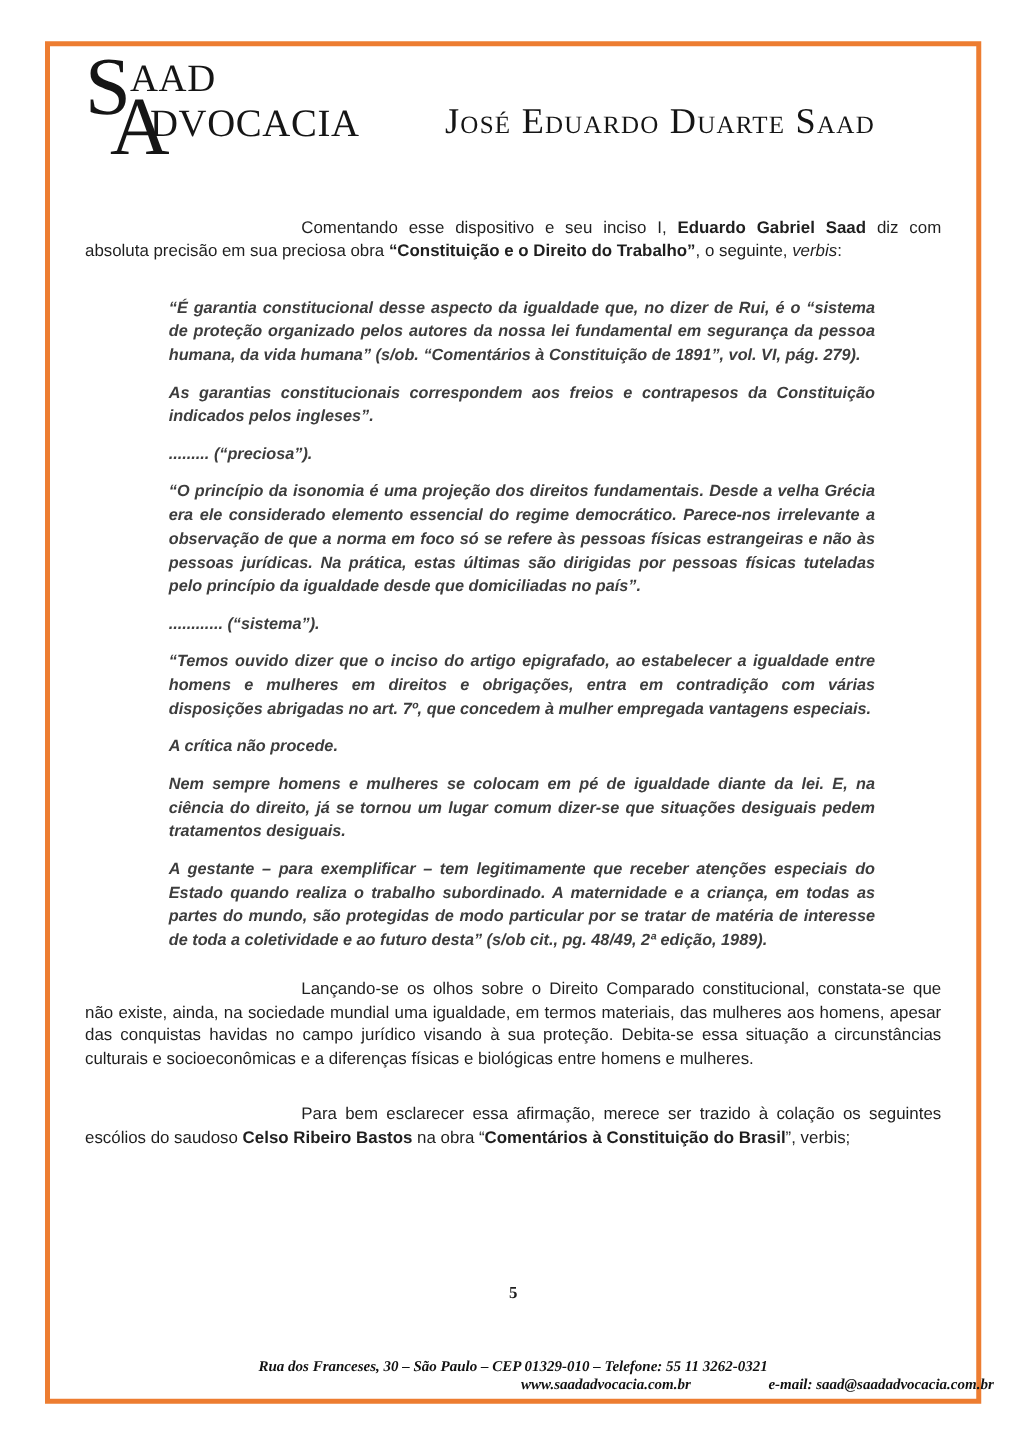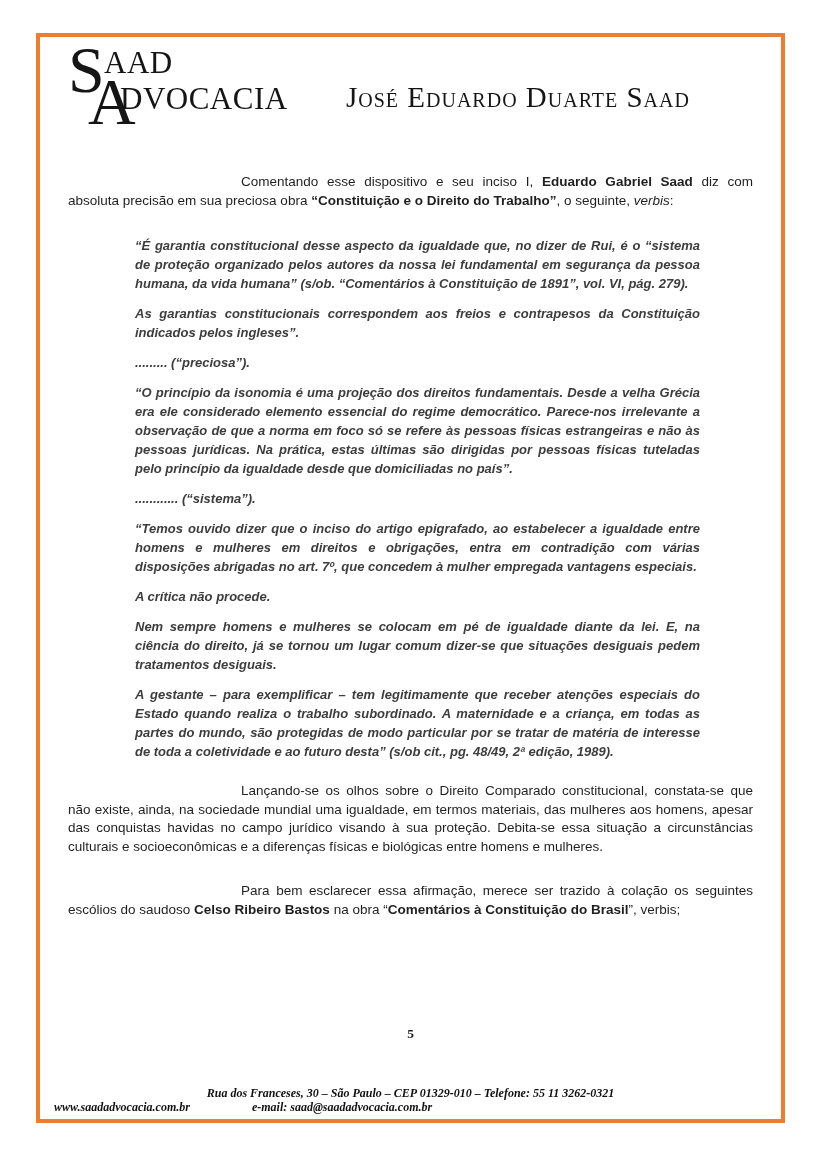--- a/index.html
+++ b/index.html
@@ -14,21 +14,21 @@
   }
   .content{position:relative;padding:8px 28px 0 28px;height:100%;box-sizing:border-box;}
 
   
   .logo{position:relative;height:78px;margin-top:2px;color:#151515;
         font-family:"Liberation Serif",serif;}
   .logo .big-s{position:absolute;left:0px;top:-10px;font-size:66px;line-height:1;}
   .logo .word-top{position:absolute;left:36px;top:0;font-size:31px;line-height:1;letter-spacing:.5px;}
   .logo .big-a{position:absolute;left:20px;top:22px;font-size:66px;line-height:1;}
   .logo .word-bottom{position:absolute;left:52px;top:36px;font-size:31px;line-height:1;letter-spacing:.5px;text-align:right;}
-  .logo .firm-name{position:absolute;left:278px;top:36px;font-size:29px;line-height:1;
+  .logo .firm-name{position:absolute;left:288px;top:36px;font-size:29px;line-height:1;
         font-variant:small-caps;letter-spacing:1px;white-space:nowrap;text-align:center;}
 
   
   .body-text{font-size:13.5px;line-height:18.5px;text-align:justify;margin:0;}
   .indent{text-indent:173px;}
   .p-intro{margin-top:48px;}
   .p-comparado{margin-top:21px;}
   .p-closing{margin-top:26px;}
 
   
@@ -39,21 +39,21 @@
   }
 
   
   .footer{position:absolute;left:0;right:0;bottom:5px;text-align:center;}
   .page-number{font-family:"Liberation Serif",serif;font-weight:bold;font-size:13.5px;margin-bottom:3px;}
   .address-line{
     font-family:"Liberation Serif",serif;font-weight:bold;font-style:italic;
     font-size:12px;line-height:14px;color:#111;margin-top:44px;
   }
   .contacts-line{
-    display:flex;justify-content:flex-start;gap:62px;
+    display:flex;justify-content:flex-end;gap:62px;
     font-family:"Liberation Serif",serif;font-weight:bold;font-style:italic;
     font-size:12px;line-height:14px;color:#111;transform:translateX(14px);
   }
 </style>
 </head>
 <body>
 
 <div class="sheet" style="border-color: rgb(237, 125, 49);">
   <div class="content">
 

